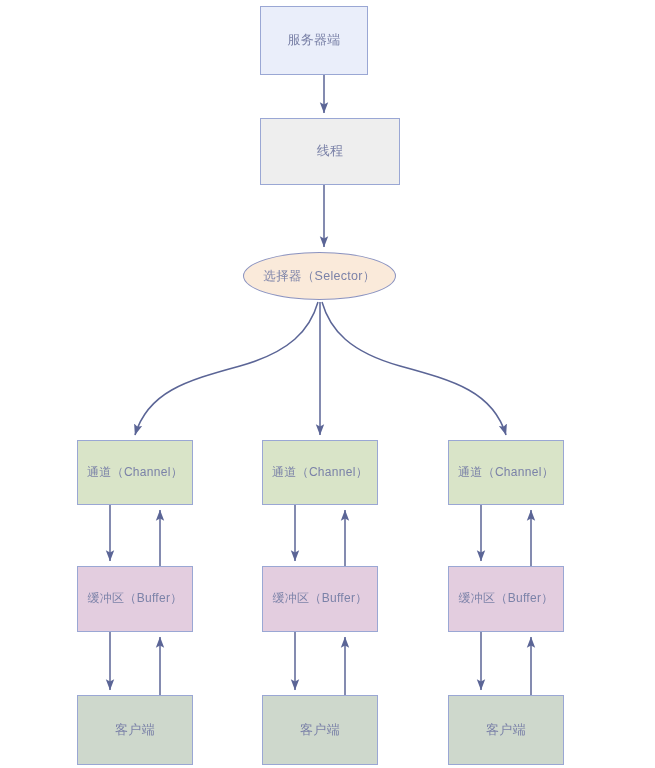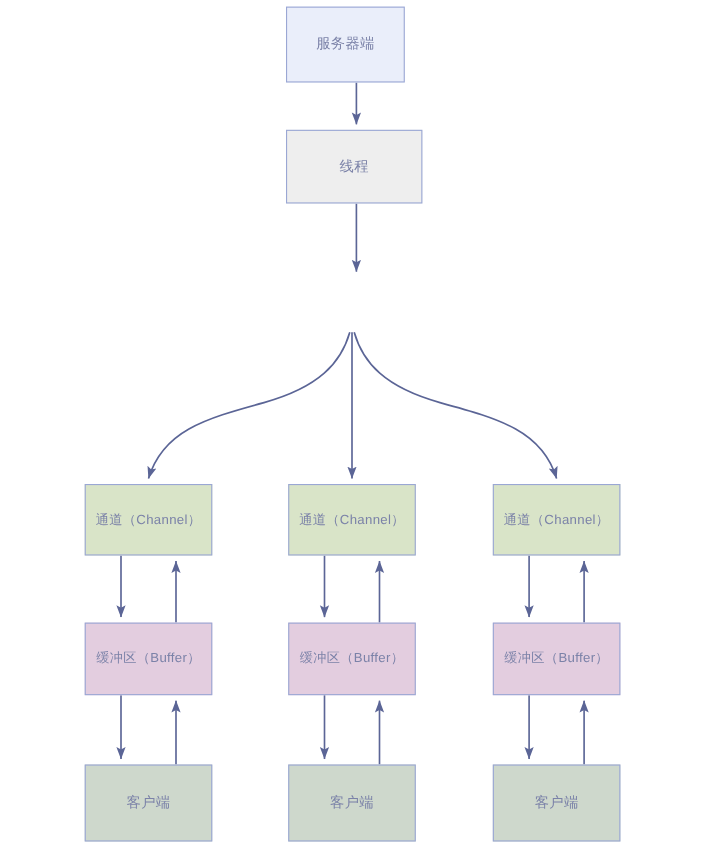--- a/index.html
+++ b/index.html
@@ -101,24 +101,27 @@
     <path class="edge-path" d="M531,566 L531,510" marker-end="url(#arrowhead)"></path>
 
     <path class="edge-path" d="M481,632 L481,690" marker-end="url(#arrowhead)"></path>
     <path class="edge-path" d="M531,695 L531,637" marker-end="url(#arrowhead)"></path>
   </svg>
 
   <div class="node-box" style="left:260px; top:6px; width:108px; height:69px; background:#eaeefa;">
     <span class="node-label">服务器端</span>
   </div>
 
-  <div class="node-box" style="left:260px; top:118px; width:124px; height:67px; background:#eeeeee;">
+  <div class="node-box" style="left:260px; top:118px; width:140px; height:67px; background:#eeeeee;">
     <span class="node-label">线程</span>
   </div>
 
+  <div class="ellipse-node" style="left:243px; top:252px; width:153px; height:48px; background:#faeada;">
+    <span class="node-label" style="font-size:12.5px;">选择器（Selector）</span>
+  </div>
 
   <div class="node-box" style="left:77px; top:440px; width:116px; height:65px; background:#d9e4c8;">
     <span class="node-label" style="font-size:12px;">通道（Channel）</span>
   </div>
   <div class="node-box" style="left:262px; top:440px; width:116px; height:65px; background:#d9e4c8;">
     <span class="node-label" style="font-size:12px;">通道（Channel）</span>
   </div>
   <div class="node-box" style="left:448px; top:440px; width:116px; height:65px; background:#d9e4c8;">
     <span class="node-label" style="font-size:12px;">通道（Channel）</span>
   </div>

